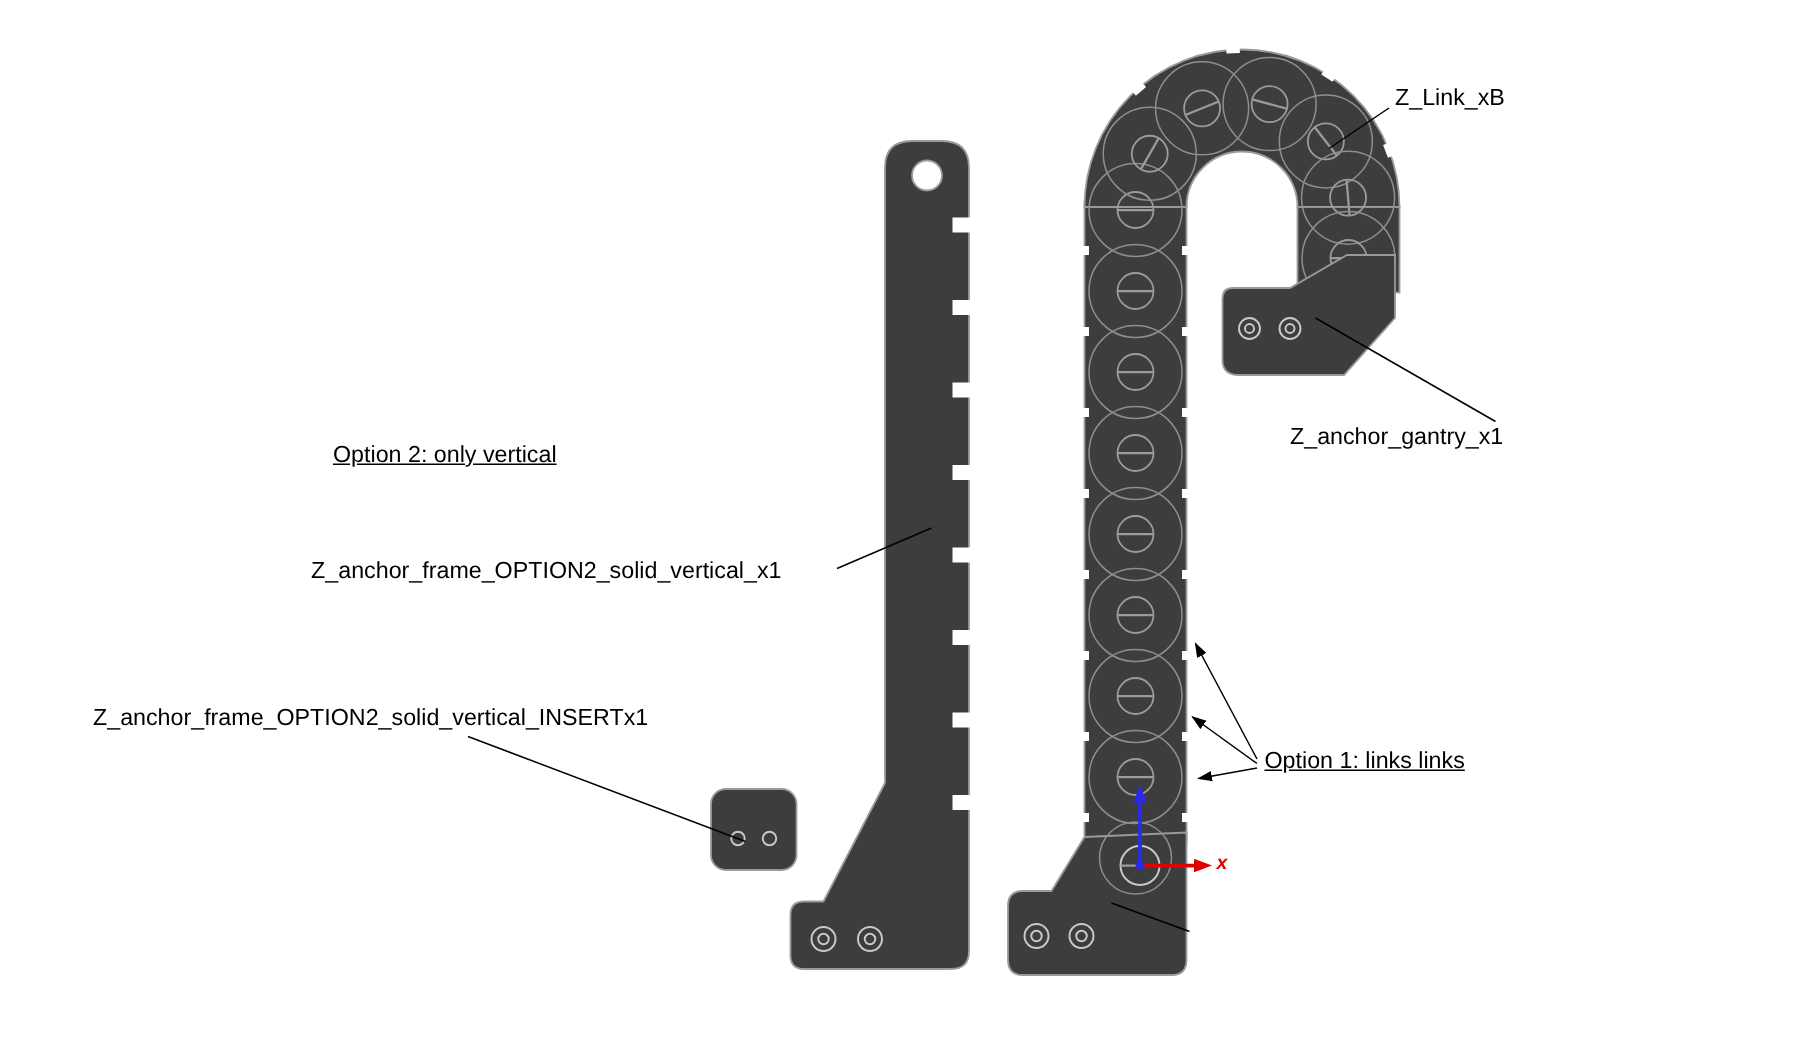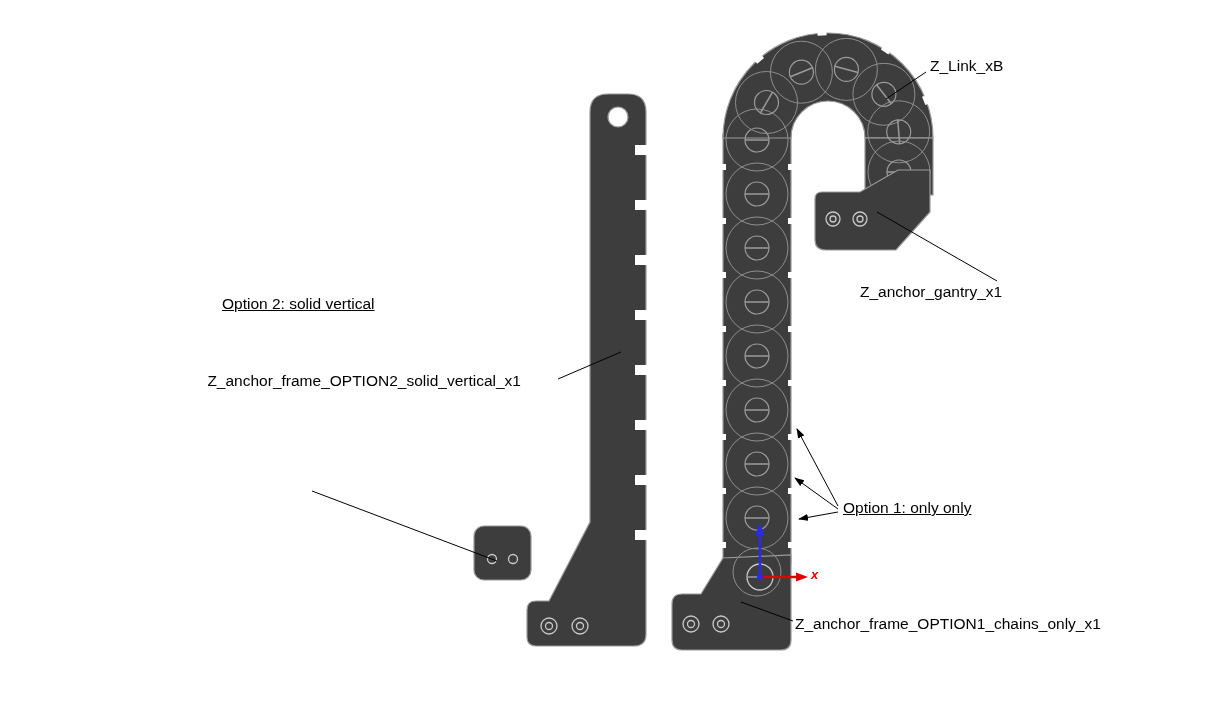--- a/index.html
+++ b/index.html
@@ -169,23 +169,23 @@
       <line class="leader arrow-end" x1="838" y1="509" x2="795" y2="478"></line>
       <line class="leader arrow-end" x1="838" y1="512" x2="799" y2="519"></line>
       <line class="leader" x1="793" y1="621" x2="741" y2="602"></line>
     </g>
   </svg>
 
   <div class="label" style="left:930px;top:57px">Z_Link_xB</div>
 
   <div class="label" style="left:860px;top:283px">Z_anchor_gantry_x1</div>
 
-  <div class="label underline" style="left:222px;top:295px">Option 2: solid vertical</div>
+  <div class="label underline" style="left:222px;top:295px">Option 2: only vertical</div>
 
   <div class="label" style="right:692px;top:372px">Z_anchor_frame_OPTION2_solid_vertical_x1</div>
 
+  <div class="label" style="left:62px;top:470px">Z_anchor_frame_OPTION2_solid_vertical_INSERTx1</div>
 
-  <div class="label underline" style="left:843px;top:499px">Option 1: only only</div>
+  <div class="label underline" style="left:843px;top:499px">Option 1: links links</div>
 
-  <div class="label" style="left:795px;top:615px">Z_anchor_frame_OPTION1_chains_only_x1</div>
 
   <div class="axis-x-label" style="left:811px;top:567px">x</div>
 </div>
 
 </body></html>

